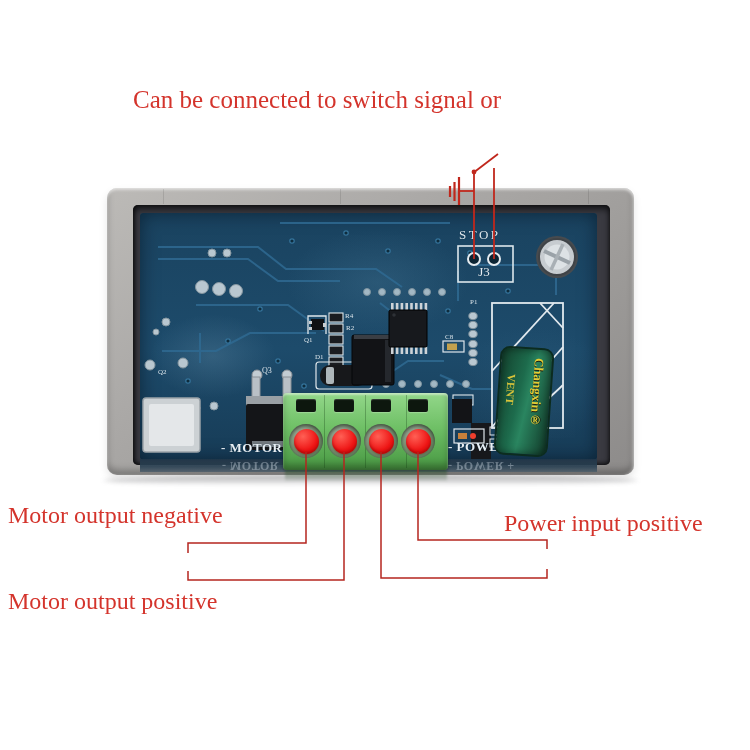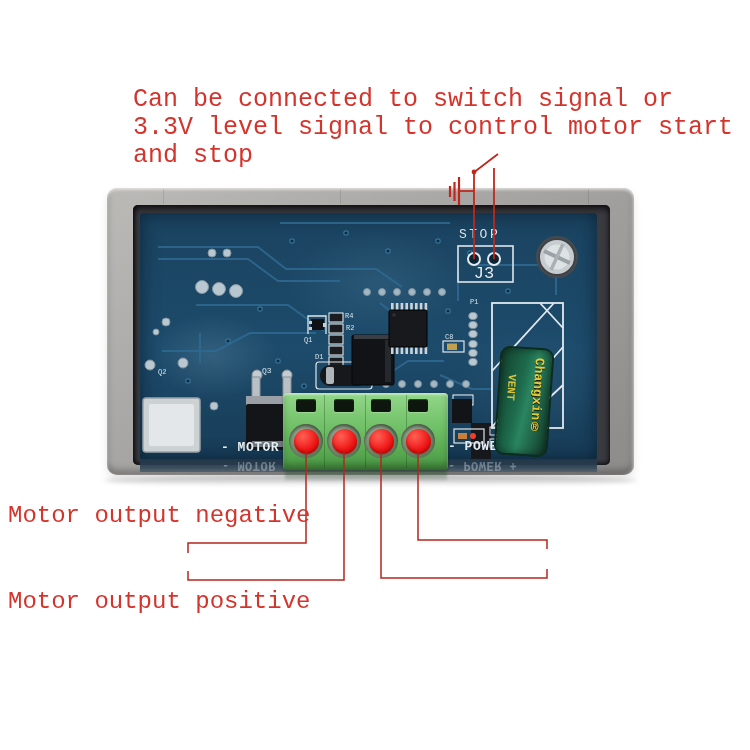--- a/index.html
+++ b/index.html
@@ -1,17 +1,17 @@
 <!DOCTYPE html>
 <html><head>
 <meta charset="utf-8">
 <style>
   html,body{margin:0;padding:0;background:#fff;}
   #stage{position:relative;width:750px;height:676px;background:#ffffff;overflow:hidden;
-         font-family:Liberation Mono, monospace;}
+         font-family:Liberation Serif, serif;}
   .abs{position:absolute;}
 
   
   #top-note{left:133px;top:86px;color:#d4342c;font-size:25px;line-height:28px;letter-spacing:0;}
 
   
   #case{left:107px;top:188px;width:527px;height:287px;border-radius:10px;
         background:linear-gradient(145deg,#bcbab7 0%,#aba9a7 35%,#9b9997 70%,#8d8b8a 100%);
         box-shadow:inset 0 2px 3px rgba(255,255,255,.55), inset -2px 0 3px rgba(255,255,255,.25),
                    inset 0 -5px 7px rgba(0,0,0,.28), 0 4px 9px rgba(0,0,0,.10);}
@@ -25,21 +25,21 @@
          radial-gradient(130px 75px at 52% 28%, rgba(80,130,160,.28), transparent 70%),
          radial-gradient(110px 85px at 86% 70%, rgba(60,110,140,.22), transparent 70%),
          linear-gradient(180deg,#1a4360 0%,#1d4b6b 55%,#173c57 100%);
        box-shadow:inset 0 0 18px rgba(0,12,24,.55);}
   #pcb svg{position:absolute;left:0;top:0;}
 
   
   .silk{color:#e7eef3;text-shadow:0 0 1px rgba(10,40,60,.8);white-space:nowrap;}
   #model-label{left:304px;top:225px;font-size:26px;font-weight:bold;letter-spacing:1px;color:#eef5f9;}
   #stop-label{left:459px;top:227px;font-size:13px;letter-spacing:2.5px;color:#dde7ed;}
-  #j3-label{left:473px;top:264px;width:22px;text-align:center;font-size:17px;}
+  #j3-label{left:473px;top:264px;width:22px;text-align:center;font-size:13px;}
   #motor-silk{left:221px;top:440px;font-size:13px;font-weight:bold;letter-spacing:.5px;z-index:24;}
   #power-silk{left:448px;top:439px;font-size:13px;font-weight:bold;letter-spacing:.5px;z-index:24;}
   .ref{font-size:7px;color:#e9f0f4;opacity:.92;z-index:23;}
 
   
   #capacitor{left:497px;top:347px;width:50px;height:105px;border-radius:10px;z-index:26;
              transform:rotate(4deg);
              background:linear-gradient(100deg,#14432f 0%,#1d6b4c 40%,#2a8560 55%,#123b2a 100%);
              border:2px solid #0c2c1f;box-shadow:inset 0 0 8px rgba(0,0,0,.5);}
   #cap-brand{position:absolute;right:5px;top:8px;writing-mode:vertical-rl;
@@ -81,21 +81,20 @@
   #callout-power-positive{left:504px;top:510px;}
   #callout-power-negative{left:499px;top:587px;}
 </style>
 </head>
 <body>
 
 <div id="stage">
 
   <div class="abs" id="top-note">
     <div>Can be connected to switch signal or</div>
-    <div>3.3V level signal to control motor start and stop</div>
   </div>
 
   <div class="abs" id="case">
     <div class="abs seam" style="left:56px"></div>
     <div class="abs seam" style="left:233px"></div>
     <div class="abs seam" style="left:481px"></div>
     <div class="abs" id="cavity">
       <div class="abs" id="pcb">
         <svg width="457" height="247" viewBox="0 0 457 247">
 
@@ -336,14 +335,15 @@
     <g stroke="#c0271c" stroke-width="2.2" fill="none">
       <path d="M450,186 V197"></path>
       <path d="M454.5,182 V201"></path>
       <path d="M459,177 V205"></path>
       <path d="M459,191 H474" stroke-width="1.8"></path>
     </g>
   </svg>
 
   <div class="abs callout" id="callout-motor-positive">Motor output positive</div>
   <div class="abs callout" id="callout-motor-negative">Motor output negative</div>
+  <div class="abs callout" id="callout-power-positive">Power input positive</div>
 
 </div>
 
 </body></html>

